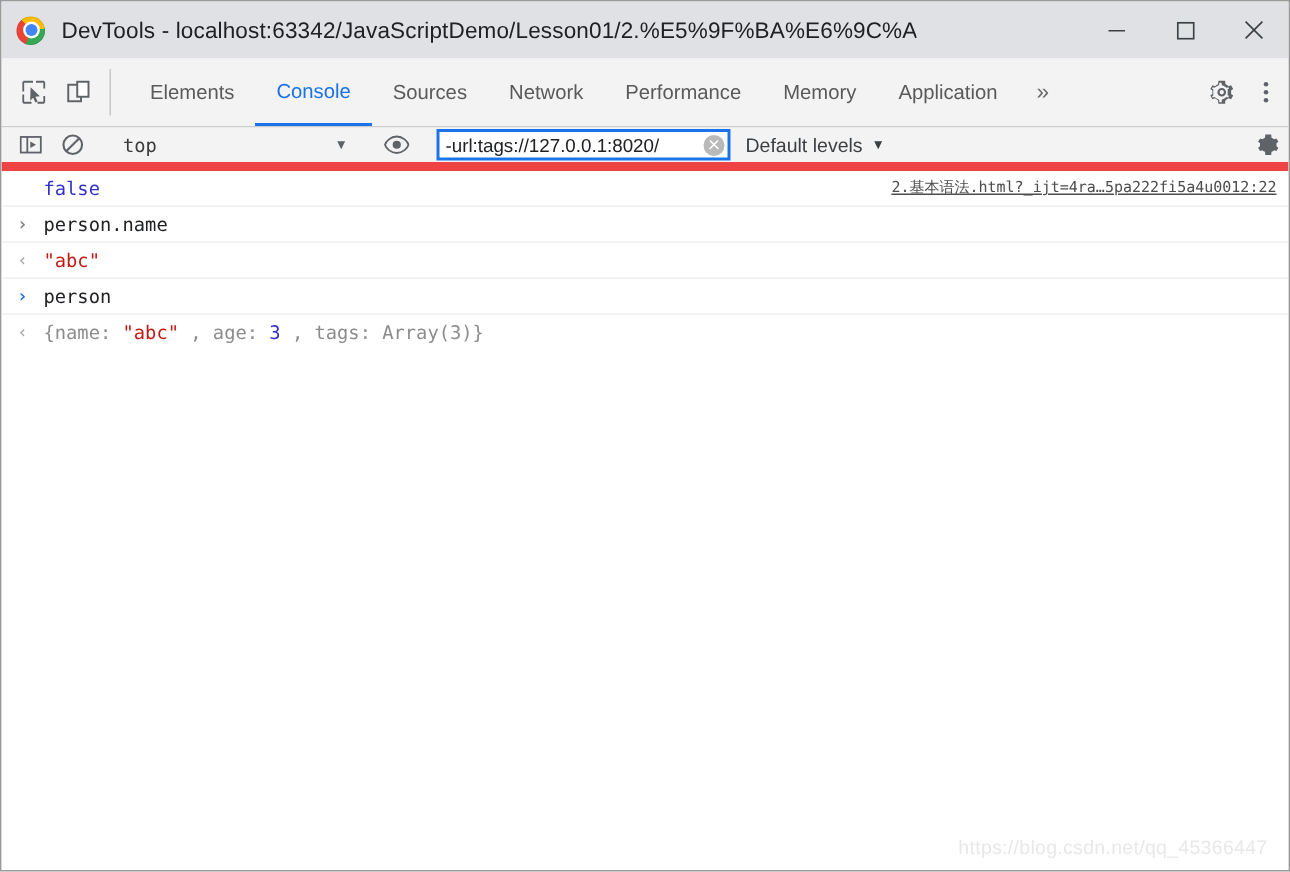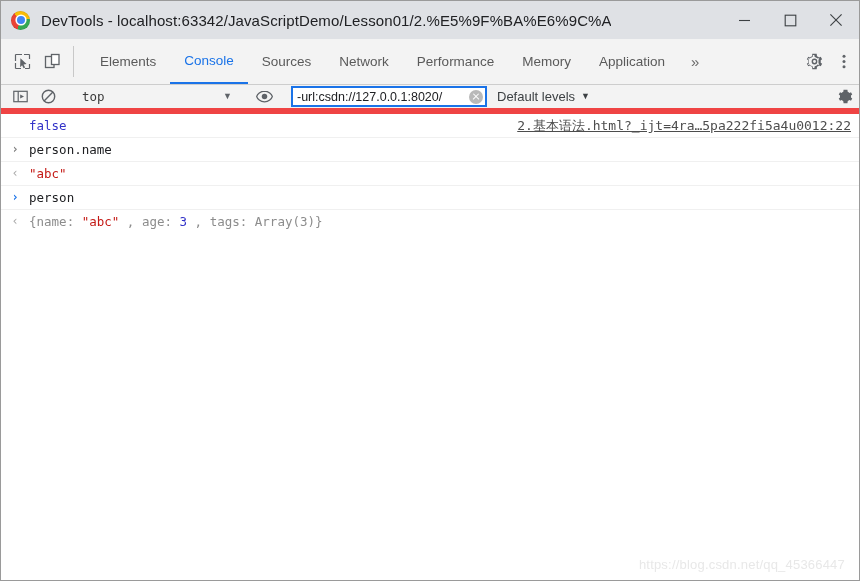--- a/index.html
+++ b/index.html
@@ -278,21 +278,21 @@
     line-height: 17px;
     white-space: nowrap;
     color: #202124;
     padding-right: 6px;
   }
   .src-link {
     position: absolute;
     right: 8px;
     top: 3px;
     font-family: "DejaVu Sans Mono", monospace;
-    font-size: 13px;
+    font-size: 10px;
     line-height: 17px;
     color: #4d4d4d;
     text-decoration: underline;
     white-space: nowrap;
   }
   .tok-bool   { color: #3232c8; }
   .tok-string { color: #c41a16; }
   .tok-num    { color: #3232c8; }
   .tok-dim    { color: #8c8c8c; margin-top: 23px; }
   .tok-plain  { color: #202124; }
@@ -414,21 +414,21 @@
     <div class="ctb-icon">
       <svg width="17" height="15" viewBox="0 0 18 14">
         <path d="M9 1.2C4.6 1.2 1.4 4.6 0.7 7c0.7 2.4 3.9 5.8 8.3 5.8s7.6-3.4 8.3-5.8c-0.7-2.4-3.9-5.8-8.3-5.8z" fill="none" stroke="#5f6368" stroke-width="1.3"></path>
         <circle cx="9" cy="7" r="2.9" fill="#5f6368"></circle>
       </svg>
     </div>
 
     <div class="vsep"></div>
 
     <div class="filter-box">
-      <span class="filter-text" title="Filter">-url:csdn://127.0.0.1:8020/</span>
+      <span class="filter-text" title="Filter">-url:tags://127.0.0.1:8020/</span>
       <span class="filter-clear"></span>
     </div>
 
     <div class="levels">
       <span>Default levels</span>
       <span class="arr">▼</span>
     </div>
 
     <div class="ctb-right">
       <div class="vsep"></div>

